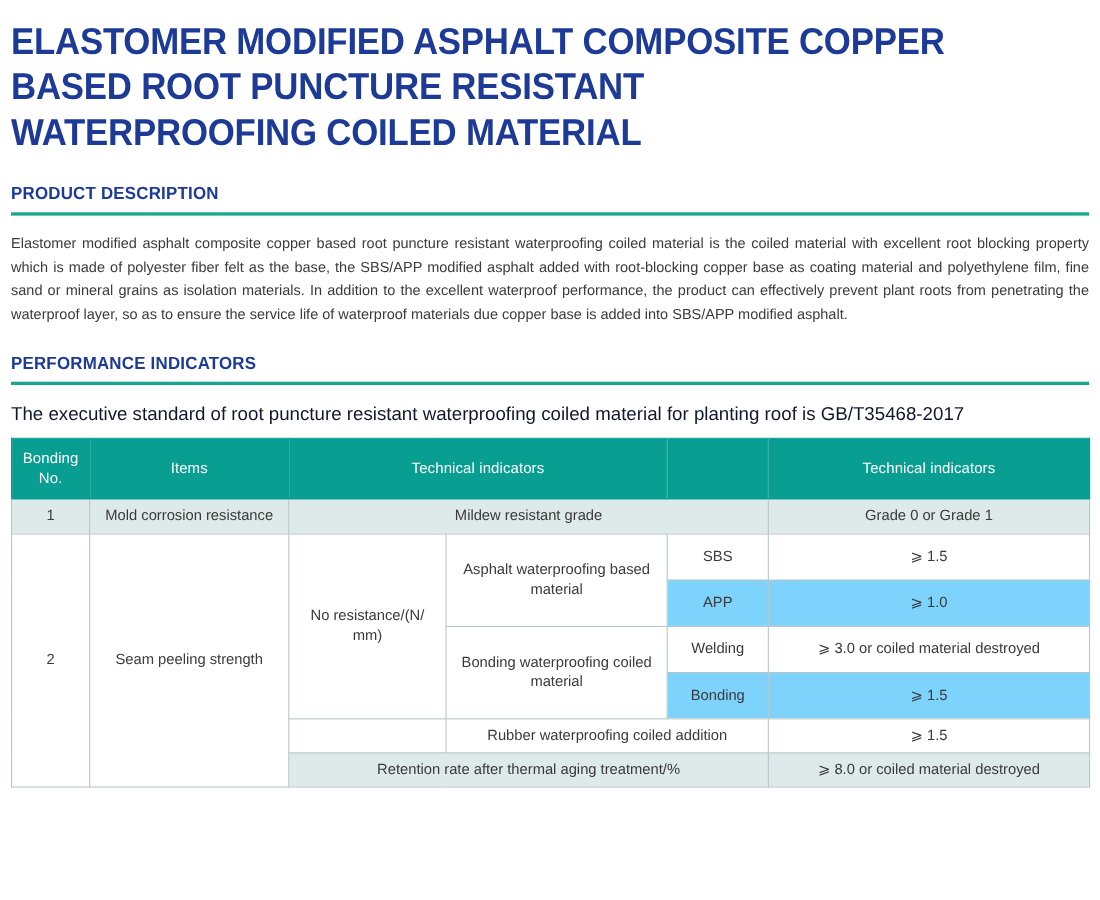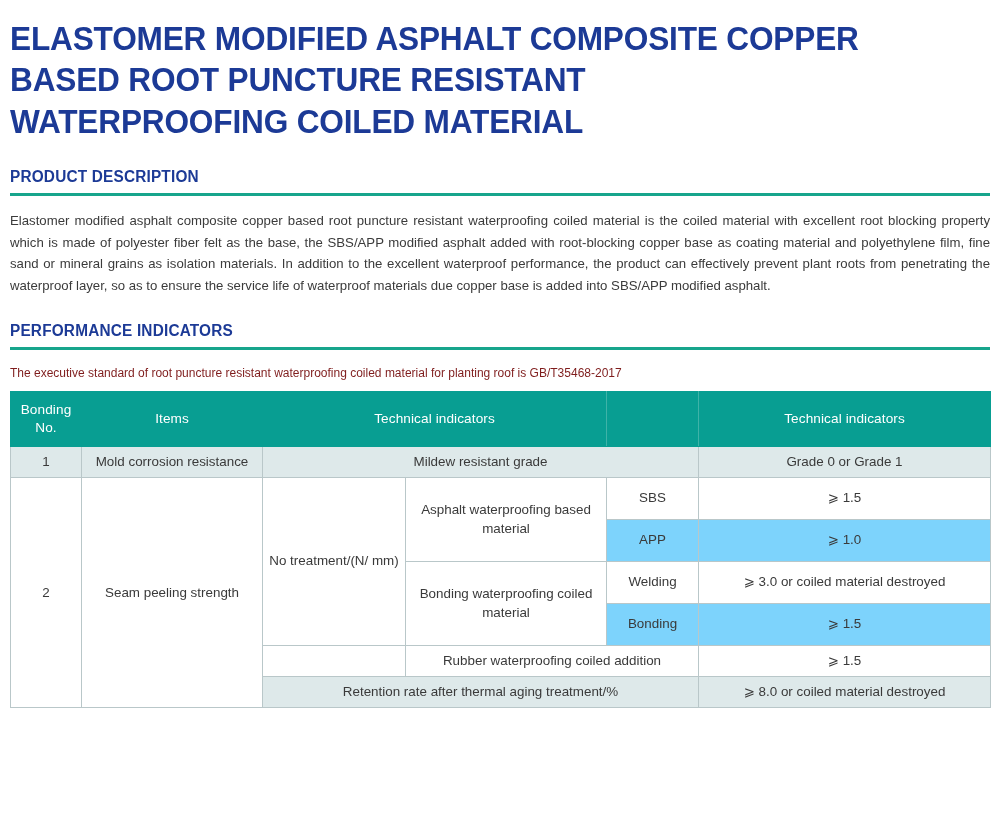--- a/index.html
+++ b/index.html
@@ -61,23 +61,23 @@
 
   
   .body-copy {
     font-size: 13.2px;
     line-height: 1.62;
     color: #3b3b3b;
     text-align: justify;
     margin: 0;
   }
   .standard-line {
-    font-size: 12px;
+    font-size: 17px;
     line-height: 1.5;
-    color: #7f1d1d;
+    color: #0f172a;
     margin: 0 0 9px 0;
   }
 
   
   table.perf {
     border-collapse: collapse;
     width: 980px;
     table-layout: fixed;
     font-size: 13.4px;
     color: #3a3a3a;
@@ -150,21 +150,21 @@
         <tr class="tint">
           <td>1</td>
           <td>Mold corrosion resistance</td>
           <td colspan="3">Mildew resistant grade</td>
           <td>Grade 0 or Grade 1</td>
         </tr>
 
         <tr class="plain r-sbs">
           <td rowspan="6">2</td>
           <td rowspan="6">Seam peeling strength</td>
-          <td rowspan="4">No treatment/(N/ mm)</td>
+          <td rowspan="4">No resistance/(N/ mm)</td>
           <td rowspan="2">Asphalt waterproofing based material</td>
           <td>SBS</td>
           <td>⩾ 1.5</td>
         </tr>
 
         <tr class="r-app">
           <td class="tint">APP</td>
           <td class="tint">⩾ 1.0</td>
         </tr>
 

